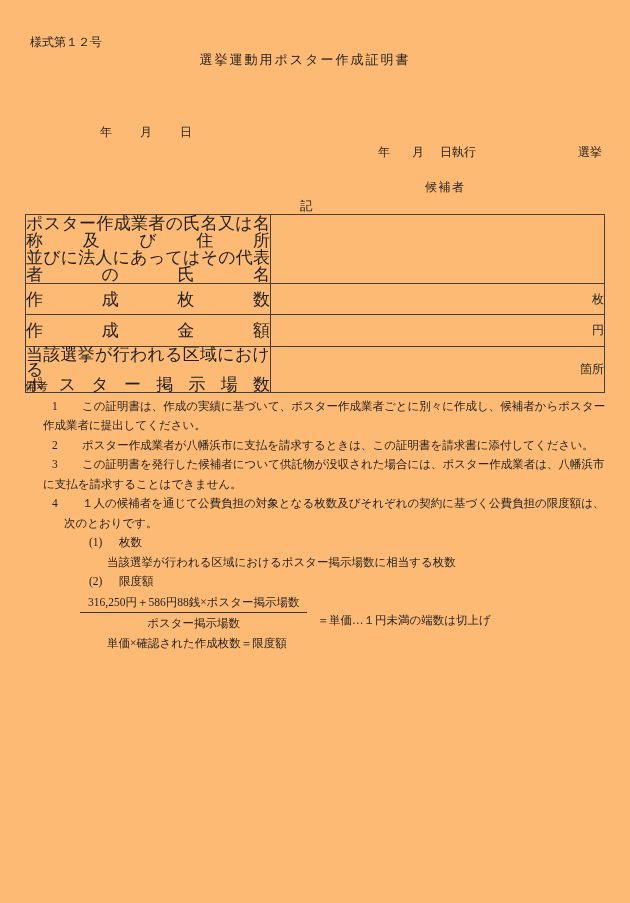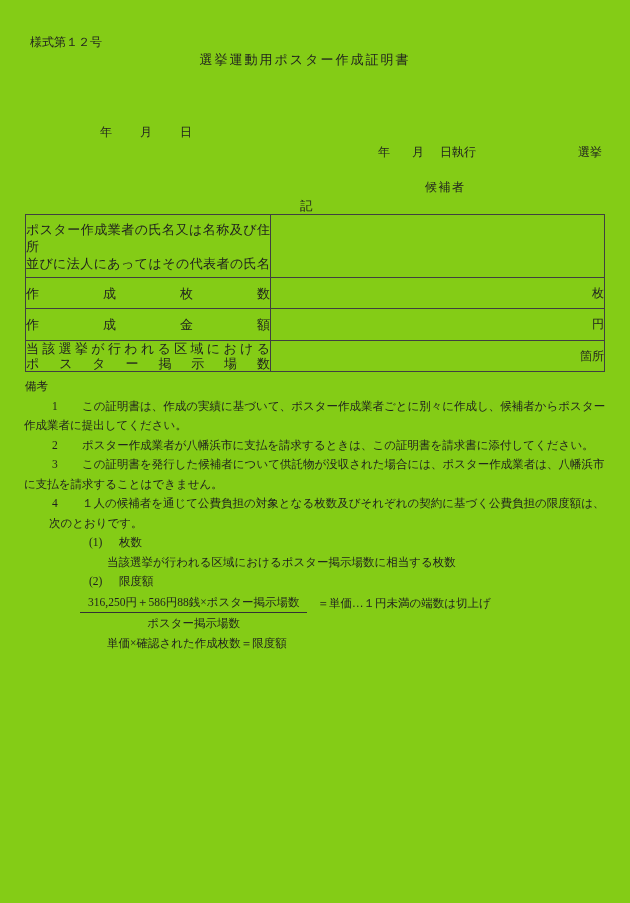--- a/index.html
+++ b/index.html
@@ -1,48 +1,48 @@
 <!DOCTYPE html>
 <html><head>
 <meta charset="utf-8">
 <style>
   * { margin:0; padding:0; box-sizing:border-box; }
   html,body { background:#888; }
   .page {
     position:relative; width:630px; height:903px; margin:0 auto;
-    background:#84cc16; color:#1f1f1f;
+    background:#fdba74; color:#1f1f1f;
     font-family:"Liberation Serif","DejaVu Serif",serif;
     font-size:12px; overflow:hidden;
   }
   .abs { position:absolute; line-height:14px; white-space:nowrap; }
   .title { text-align:center; font-size:13px; letter-spacing:2px; }
 
   
   .cert-table { position:absolute; left:25px; top:214px; width:579px;
     border-collapse:collapse; table-layout:fixed; font-size:12px; }
   .cert-table td { border:1px solid #404040; vertical-align:middle; padding:0; }
-  .lbl { padding:0 6px; font-size:13px; }
+  .lbl { padding:0 6px; font-size:17px; }
   .lbl .jline { text-align:justify; text-align-last:justify; line-height:17px; }
   .lbl .jline2 { text-align:justify; text-align-last:justify; line-height:15px; }
   .valcell { padding:0 5px; text-align:right; font-size:12px; }
 
   
   .remarks { position:absolute; left:0; top:377px; width:600px;
     font-size:11.5px; }
   .remarks > div { line-height:19.5px; white-space:nowrap; }
   .r-head { padding-left:25px; }
   .r-item { padding-left:52px; }
-  .r-cont { padding-left:24px; }
-  .r-cont2 { padding-left:49px; }
+  .r-cont { padding-left:43px; }
+  .r-cont2 { padding-left:64px; }
   .r-sub  { padding-left:89px; }
   .r-body { padding-left:107px; }
   .r-num  { display:inline-block; width:30px; }
 
   .formula-row { margin-left:80px; margin-top:2px; display:flex;
-    align-items:flex-start; gap:10px; white-space:nowrap; }
+    align-items:flex-end; gap:10px; white-space:nowrap; }
   .fraction { display:inline-block; text-align:center; }
   .numer { line-height:16px; border-bottom:1px solid #333; padding:0 8px 2px; }
   .denom { line-height:16px; padding-top:2px; }
   .limit { margin-left:107px; margin-top:2px; line-height:20px !important; }
 </style>
 </head>
 <body>
 
 <div class="page">
 

